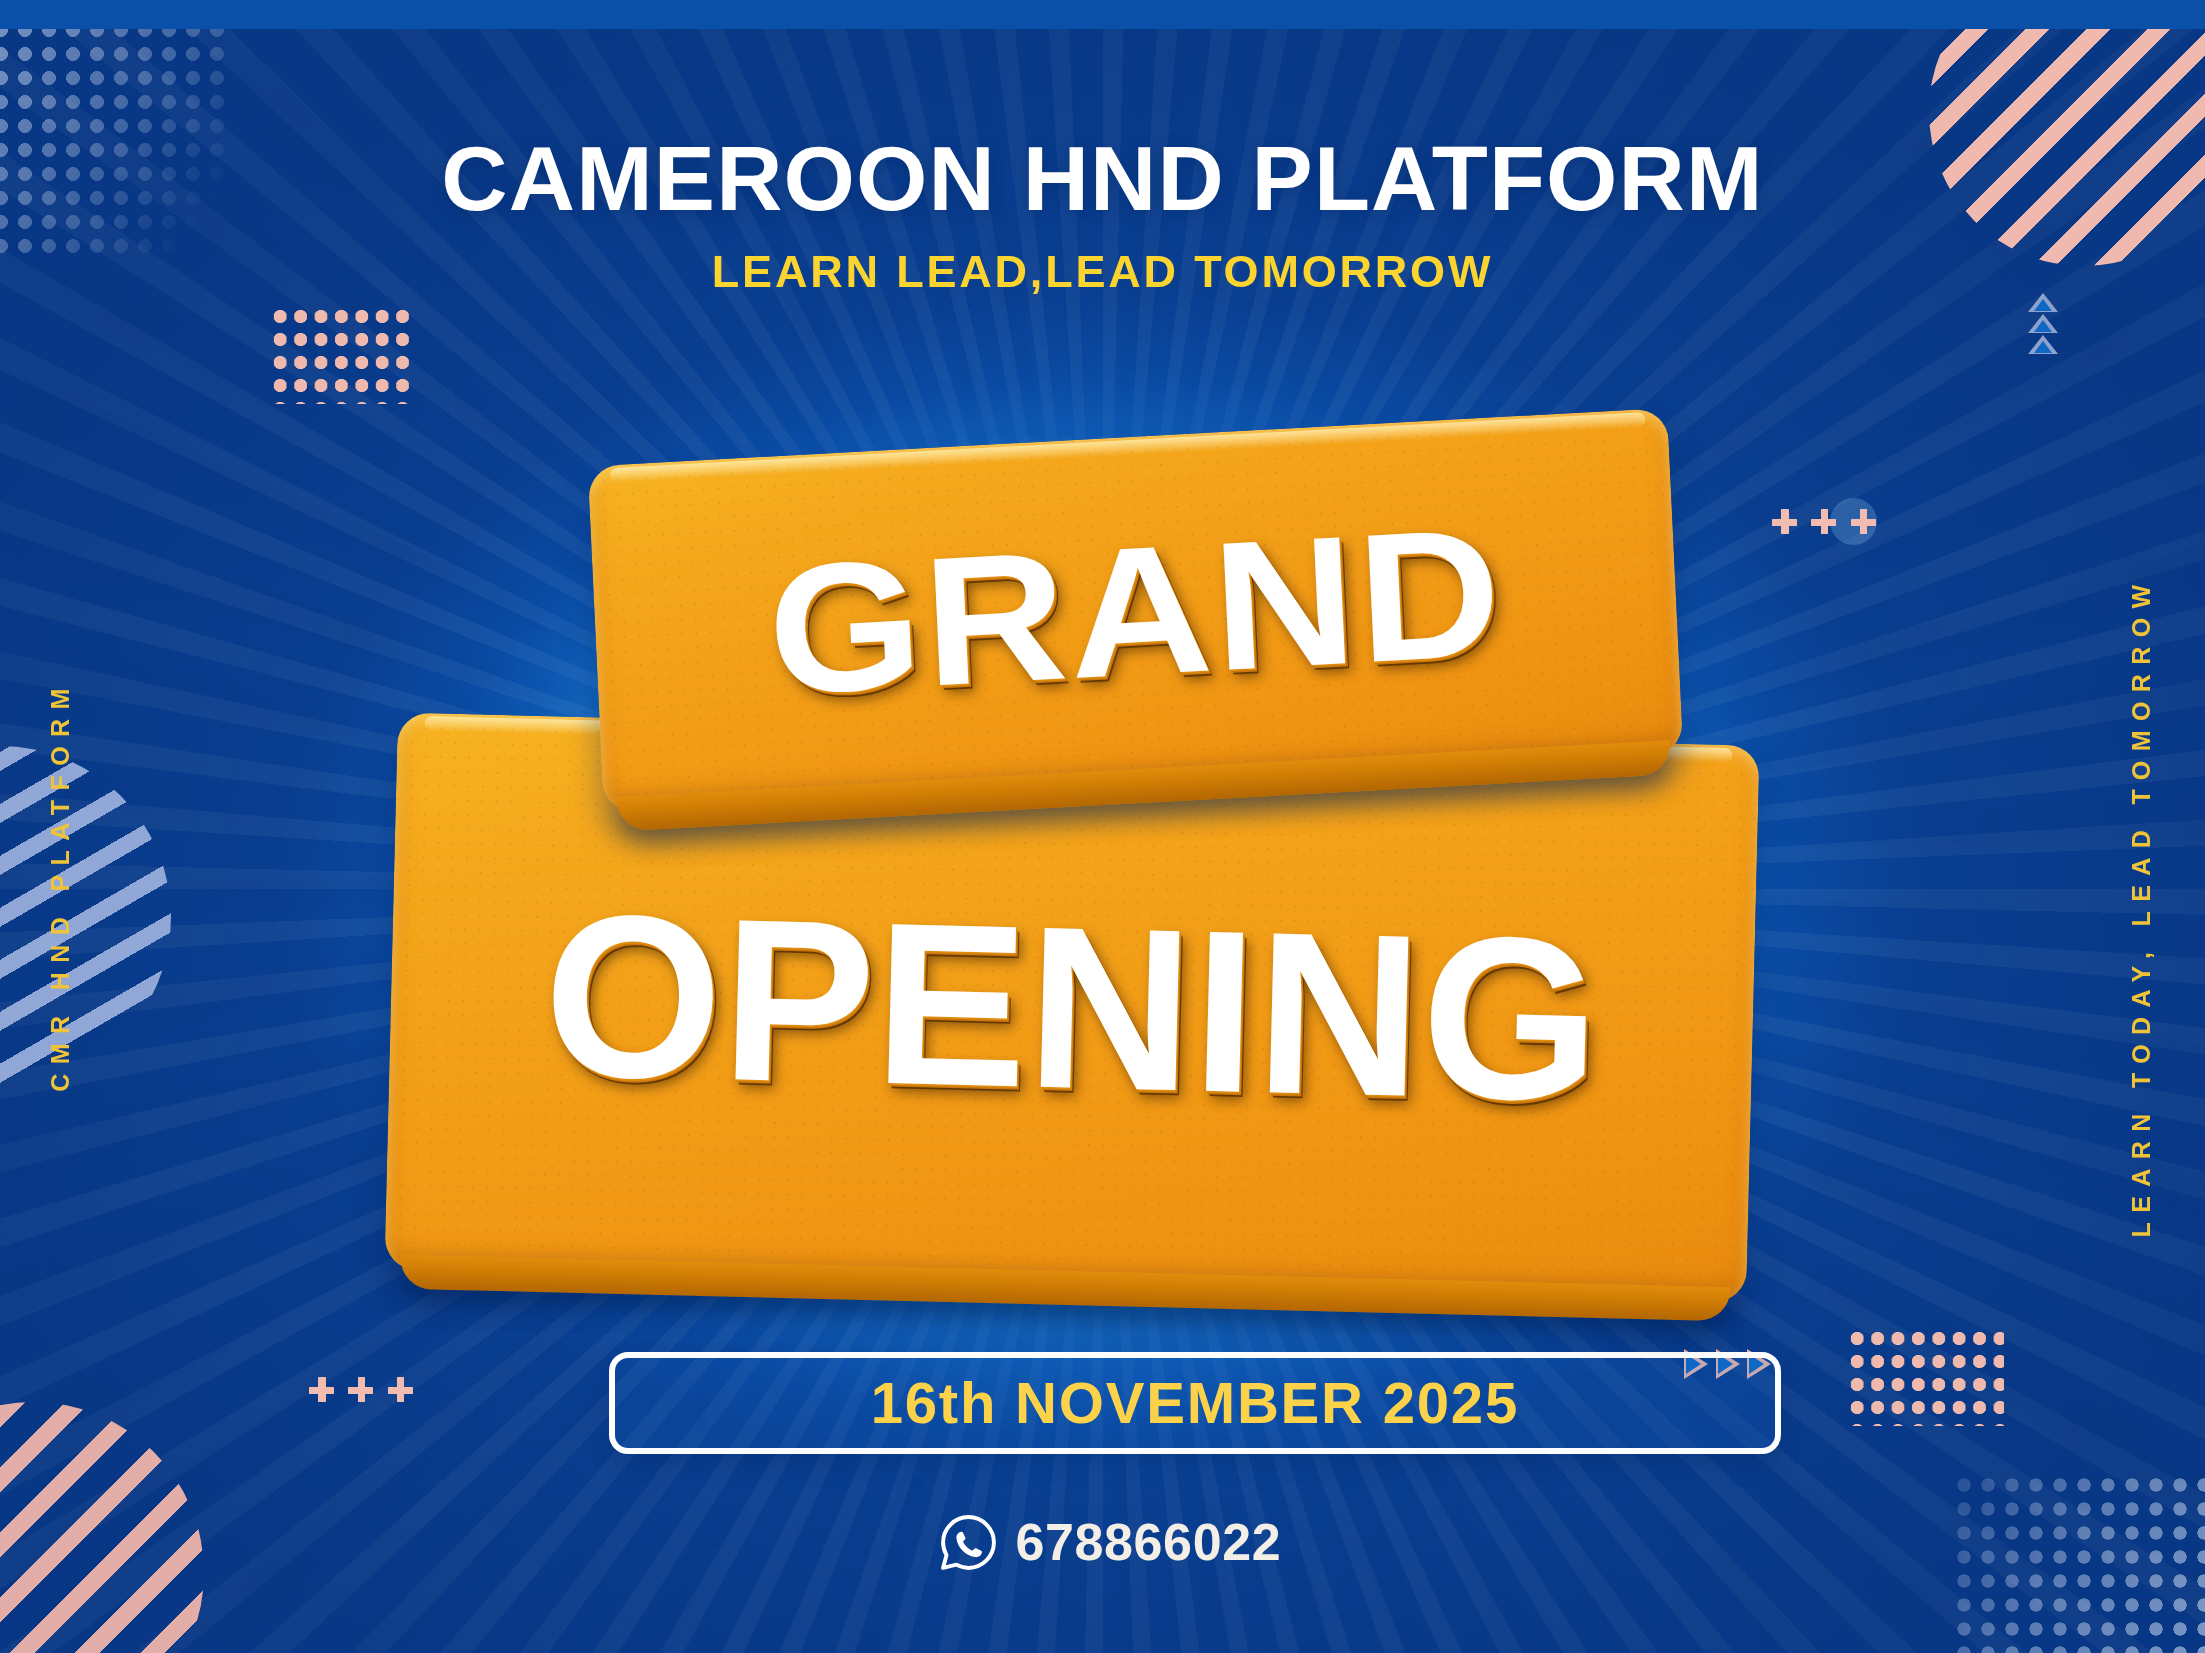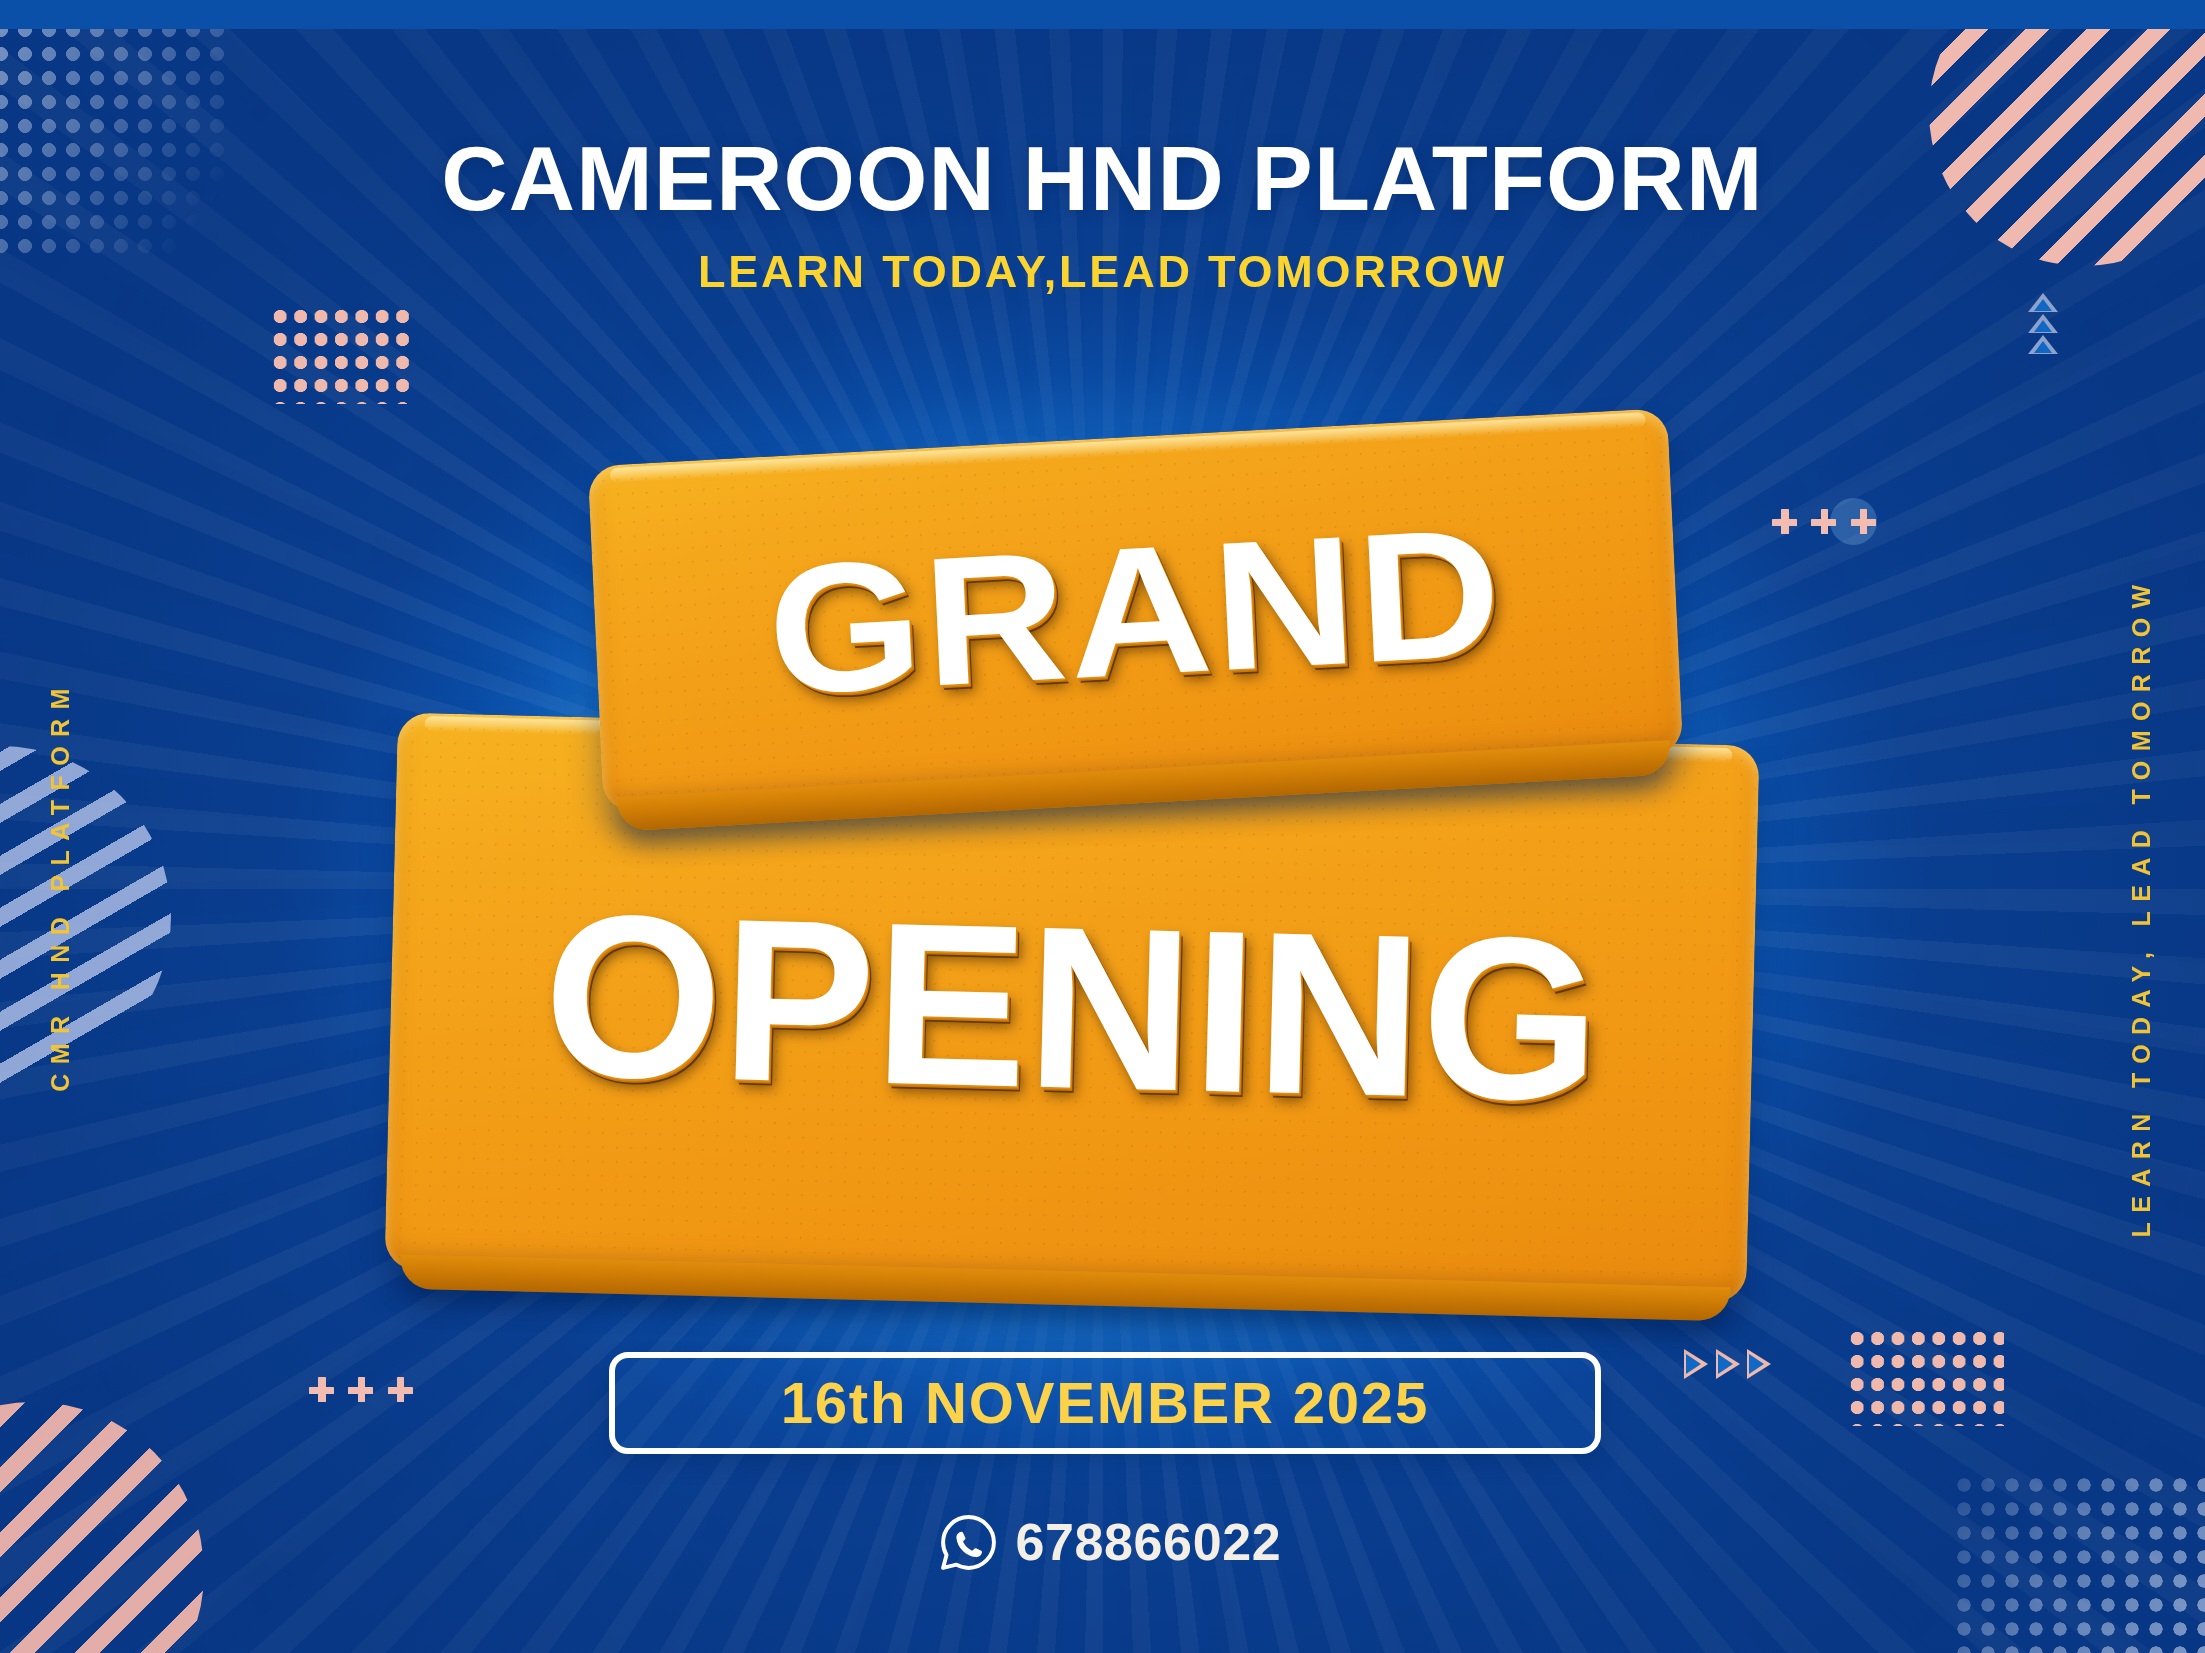--- a/index.html
+++ b/index.html
@@ -199,21 +199,21 @@
     text-shadow:
       1.1px 1.7px 0 #e08c10, 2.2px 3.3px 0 #c9760a,
       3.3px 5px 0 rgba(90,48,0,.85),
       5px 7.7px 12px rgba(40,20,0,.55);
   }
   .grand-text  { font-size:176px; letter-spacing:2.2px; transform:translateY(-50%) scaleX(1.12) scaleY(1.04); }
   .opening-text{ font-size:218px; letter-spacing:0px; transform:translateY(-50%) scaleX(1.05) scaleY(1.06); }
 
   
   .date-banner{
-    position:absolute; left:609px; top:1323px; width:992px; height:102px;
+    position:absolute; left:609px; top:1323px; width:1172px; height:102px;
     border:6px solid #ffffff; border-radius:19px;
     display:flex; align-items:center; justify-content:center;
     background:rgba(18,100,200,.18);
     box-shadow:0 10px 20px rgba(4,40,100,.28);
   }
   .date-text{
     font-size:57px; font-weight:900; color:#fbd24a; letter-spacing:1.7px;
     white-space:nowrap; transform:scaleX(1.02);
   }
 
@@ -267,21 +267,21 @@
     <span class="tri-up"></span>
   </div>
   <div class="tri-row">
     <span class="tri-right"></span>
     <span class="tri-right"></span>
     <span class="tri-right"></span>
   </div>
 
   <div class="header">
     <div class="title">CAMEROON HND PLATFORM</div>
-    <div class="subtitle">LEARN TODAY,LEAD TOMORROW</div>
+    <div class="subtitle">LEARN LEAD,LEAD TOMORROW</div>
   </div>
 
   <div class="vtext vtext-left">CMR HND PLATFORM</div>
   <div class="vtext vtext-right">LEARN TODAY, LEAD TOMORROW</div>
 
   <div class="plaque plaque-opening">
     <div class="plaque-text opening-text">OPENING</div>
   </div>
   <div class="plaque plaque-grand">
     <div class="plaque-text grand-text">GRAND</div>

